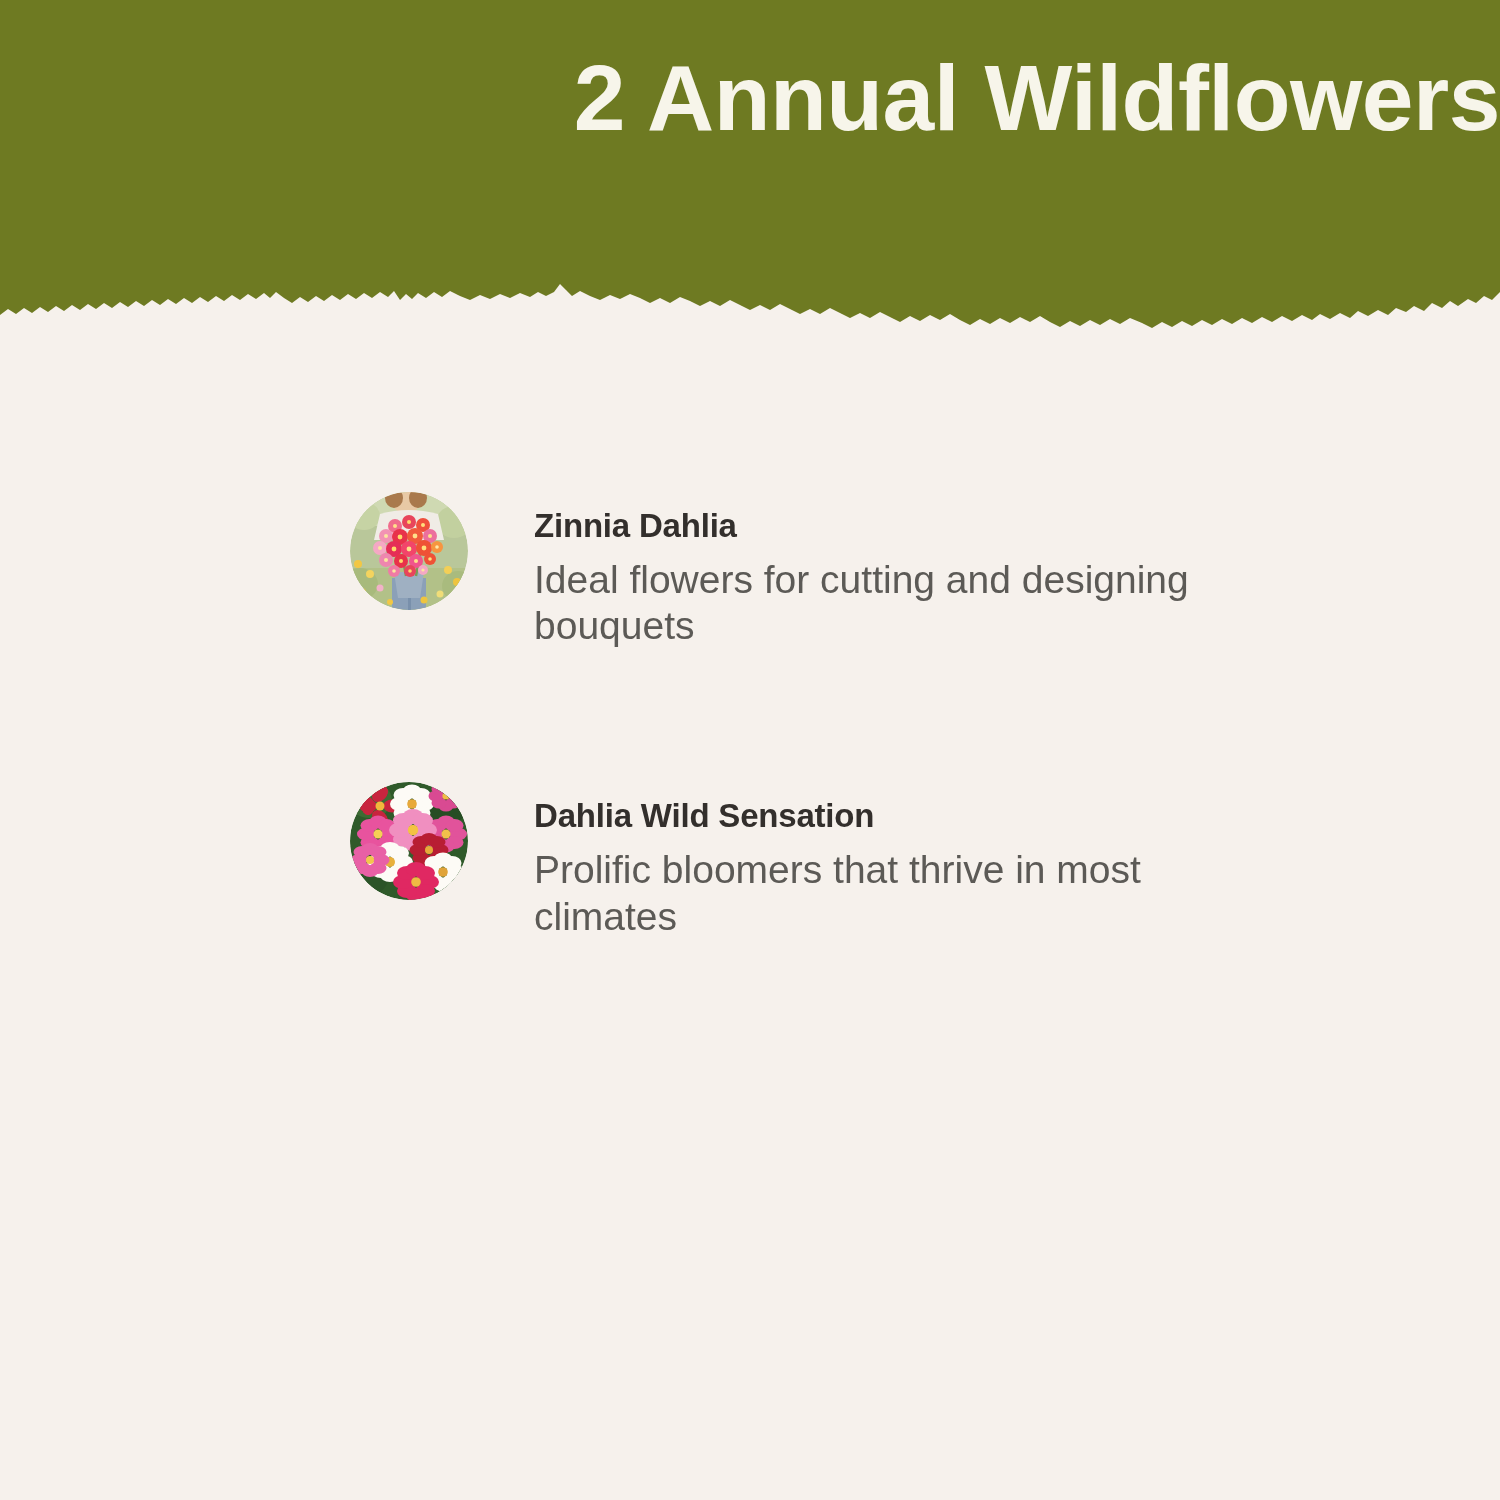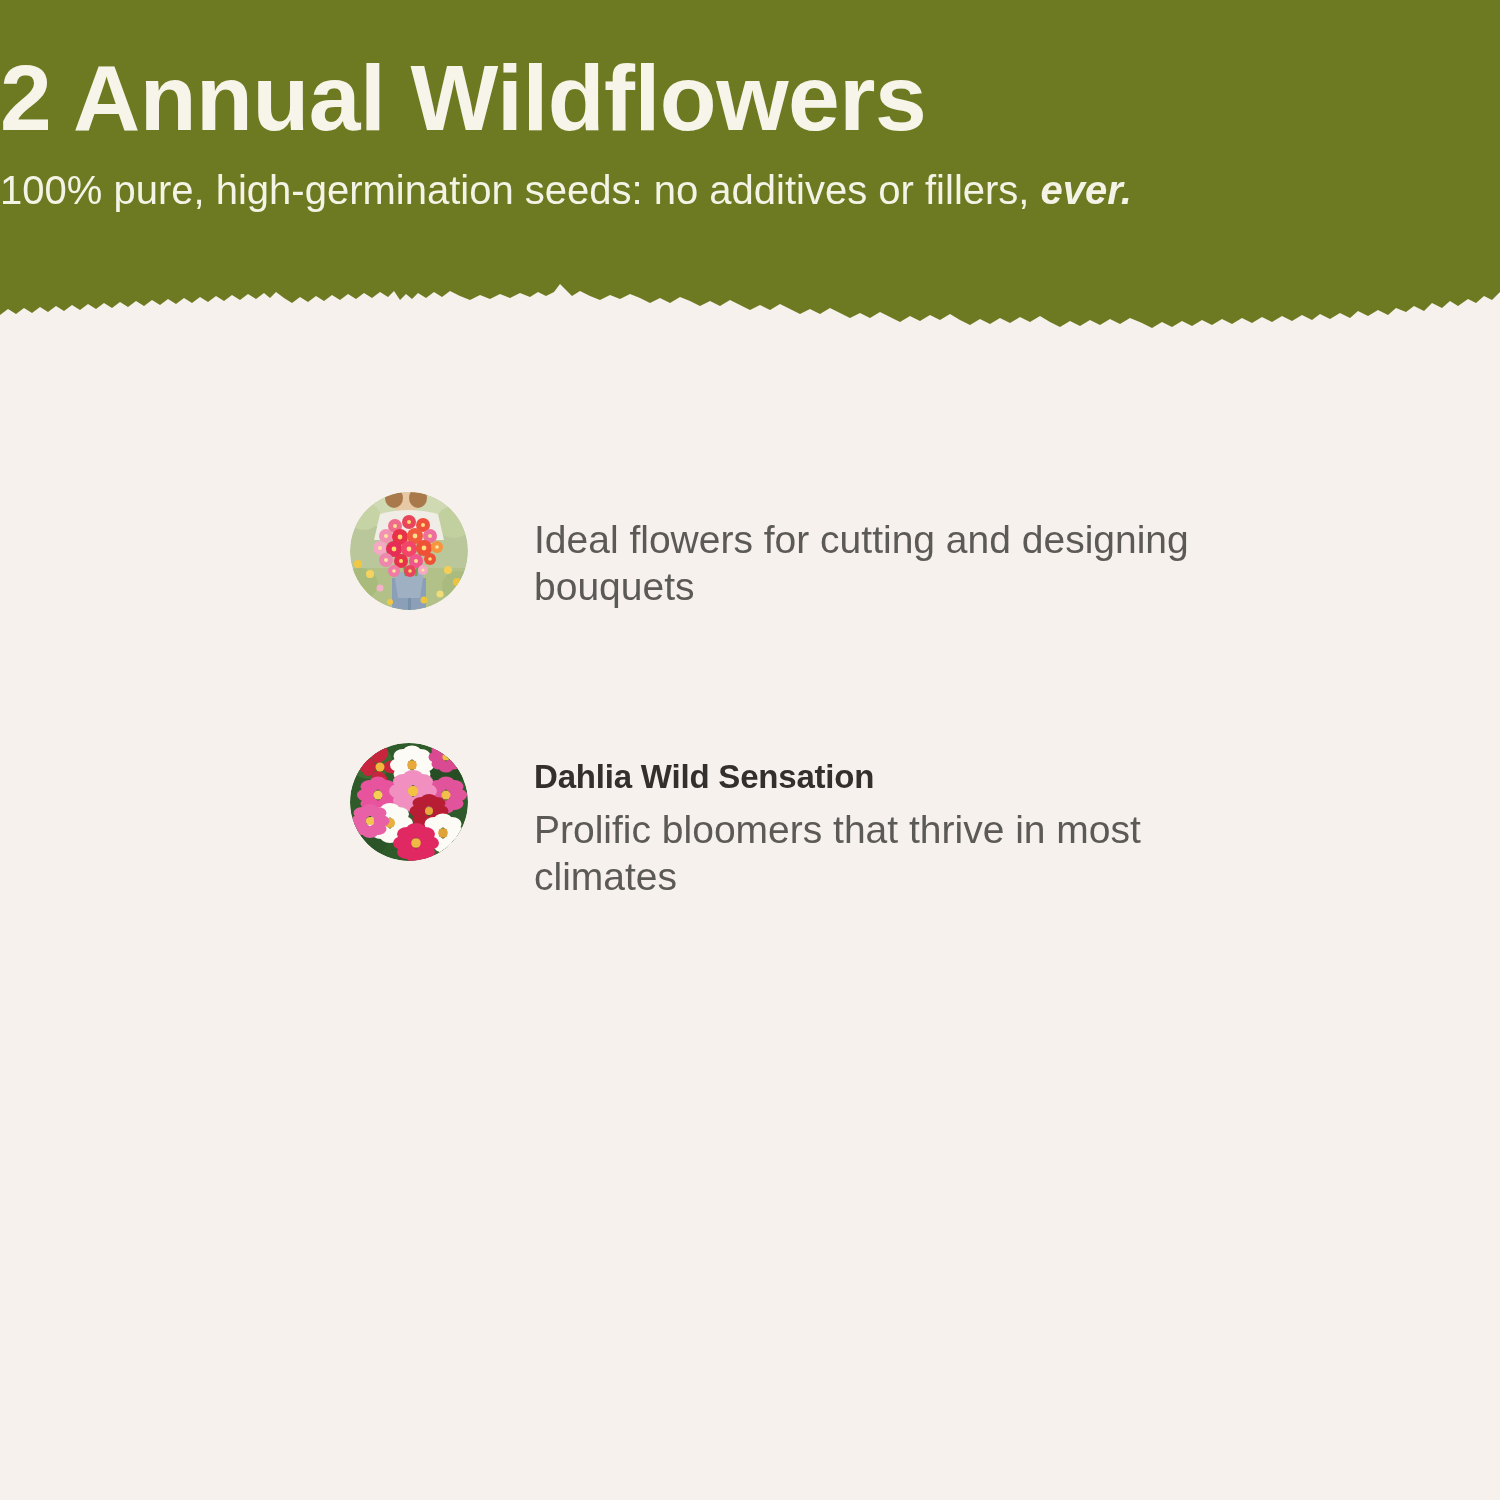--- a/index.html
+++ b/index.html
@@ -30,21 +30,21 @@
     width: 1500px;
     height: 330px;
   }
   #header-content {
     position: absolute;
     left: 0;
     top: 0;
     width: 1500px;
     height: 300px;
     z-index: 3;
-    text-align: left;
+    text-align: right;
   }
   #header-title {
     margin: 0;
     padding: 0;
     color: #F7F5EA;
     font-size: 93px;
     font-weight: bold;
     letter-spacing: -0.5px;
     line-height: 1;
     position: absolute;
@@ -148,21 +148,20 @@
       L316,296 L308,302 L300,297 L292,303 L284,298 L276,292 L270,298
       L264,293 L256,299 L248,294 L240,300 L232,295 L224,301 L216,296
       L208,302 L200,297 L192,303 L184,298 L176,304 L168,299 L160,305
       L152,300 L144,306 L136,301 L128,307 L120,302 L112,308 L104,303
       L96,309 L88,304 L80,310 L72,305 L64,311 L56,306 L48,312 L40,307
       L32,313 L24,308 L16,314 L8,309 L0,315 Z"></path>
   </svg>
 
   <div id="header-content">
     <h1 id="header-title">2 Annual Wildflowers</h1>
-    <p id="header-subtitle"><span>100% pure, high-germination seeds: no additives or fillers, </span><span class="emph">ever.</span></p>
   </div>
 </div>
 
 <div id="feature-list">
 
   <div class="feature-item">
     <div class="feature-thumb">
       <svg viewBox="0 0 118 118">
         <defs>
           <clipPath id="clipZ">
@@ -238,20 +237,21 @@
           <circle cx="30" cy="96" r="3.5" fill="#f2b2c8"></circle>
           <circle cx="98" cy="78" r="4" fill="#f3cf57"></circle>
           <circle cx="107" cy="90" r="4" fill="#eec43f"></circle>
           <circle cx="90" cy="102" r="3.5" fill="#f0dd78"></circle>
           <circle cx="74" cy="108" r="3.5" fill="#eec43f"></circle>
           <circle cx="40" cy="110" r="3" fill="#f2c744"></circle>
         </g>
       </svg>
     </div>
     <div class="feature-text">
+      <p class="feature-title">Zinnia Dahlia</p>
       <p class="feature-desc">Ideal flowers for cutting and designing bouquets</p>
     </div>
   </div>
 
   <div class="feature-item">
     <div class="feature-thumb">
       <svg viewBox="0 0 118 118">
         <defs>
           <clipPath id="clipC">
               <circle cx="59" cy="59" r="59"></circle>

